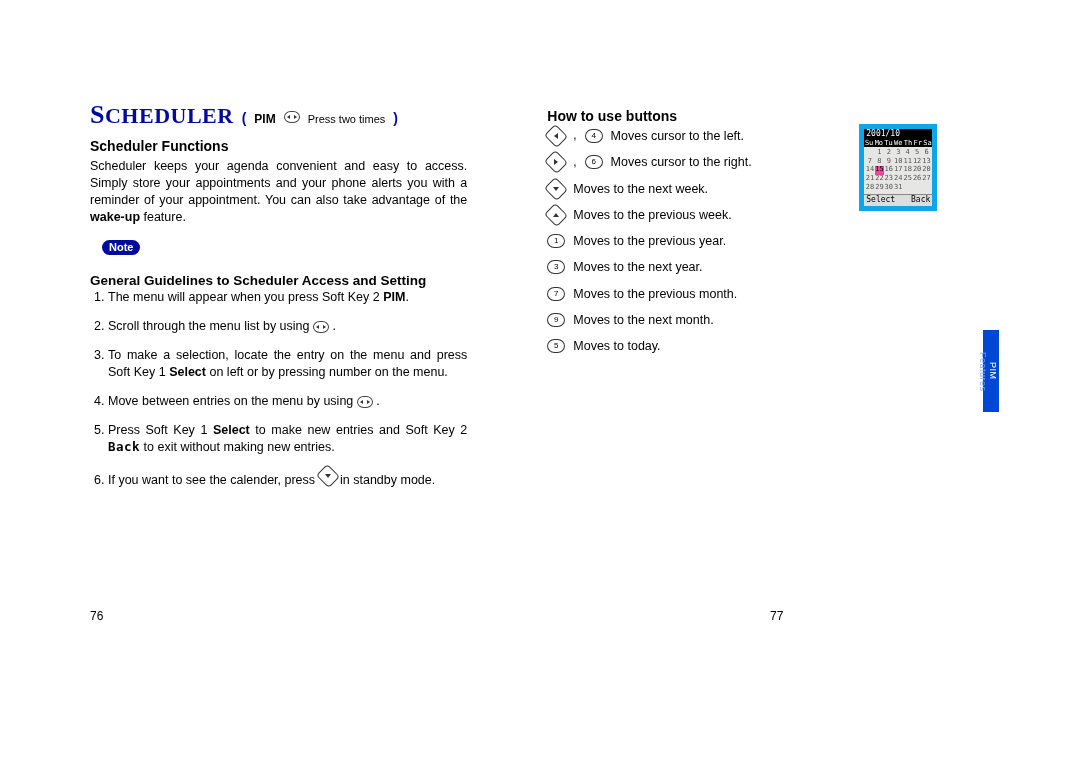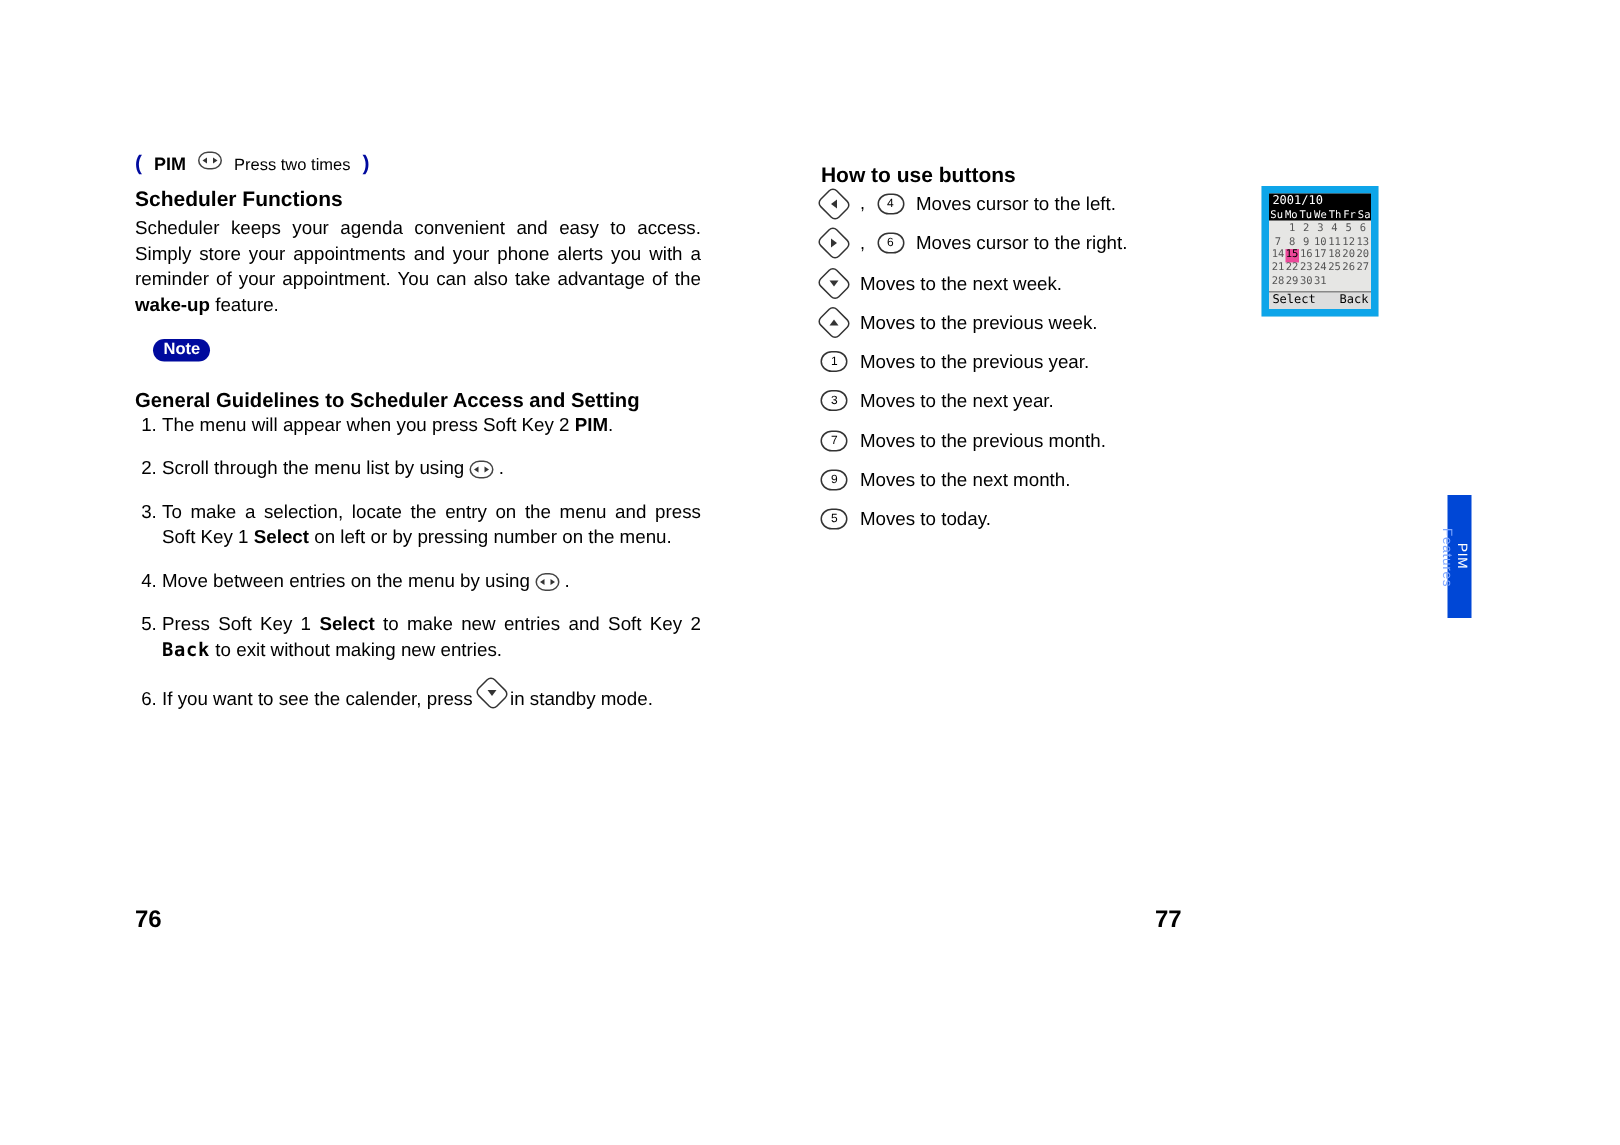--- a/index.html
+++ b/index.html
@@ -17,21 +17,21 @@
     padding: 100px 80px 0 90px;
     gap: 80px;
   }
   .page {
     width: 400px;
     position: relative;
   }
   .page-right {
     width: 480px;
     display: flex;
-    gap: 4px;
+    gap: 22px;
   }
   .right-col { width: 290px; }
   .right-img-col { width: 140px; position: relative; }
 
   .title-row {
     display: flex;
     align-items: baseline;
     gap: 8px;
     margin-bottom: 6px;
   }
@@ -245,38 +245,39 @@
     writing-mode: vertical-rl;
     text-align: center;
     padding: 6px 1px;
     letter-spacing: 0.5px;
   }
   .side-tab .light { color: #7fa7ff; margin-top: 2px; display: block; }
 
   .page-num {
     position: absolute;
     bottom: 140px;
-    font-size: 16px;
-    font-weight: bold;
+    font-size: 12px;
+    font-weight: normal;
   }
   .pn-left { left: 90px; }
   .pn-right { left: 770px; }
 
   .inline-icon {
     display: inline-block;
     vertical-align: middle;
   }
 </style>
 </head>
 <body>
 
 <div class="spread">
 
   <div class="page">
     <div class="title-row">
+      <span class="title-main">SCHEDULER</span>
       <span class="title-bracket">(</span>
       <span class="pim-word">PIM</span>
       <span class="dpad-small inline-icon"></span>
       <span class="press-badge">Press two times</span>
       <span class="title-bracket">)</span>
     </div>
 
     <div class="h2">Scheduler Functions</div>
     <p class="body">
       <span>Scheduler keeps your agenda convenient and easy to access. Simply store your appointments and your phone alerts you with a reminder of your appointment. You can also take advantage of the </span><span class="bold">wake-up</span><span> feature.</span>

